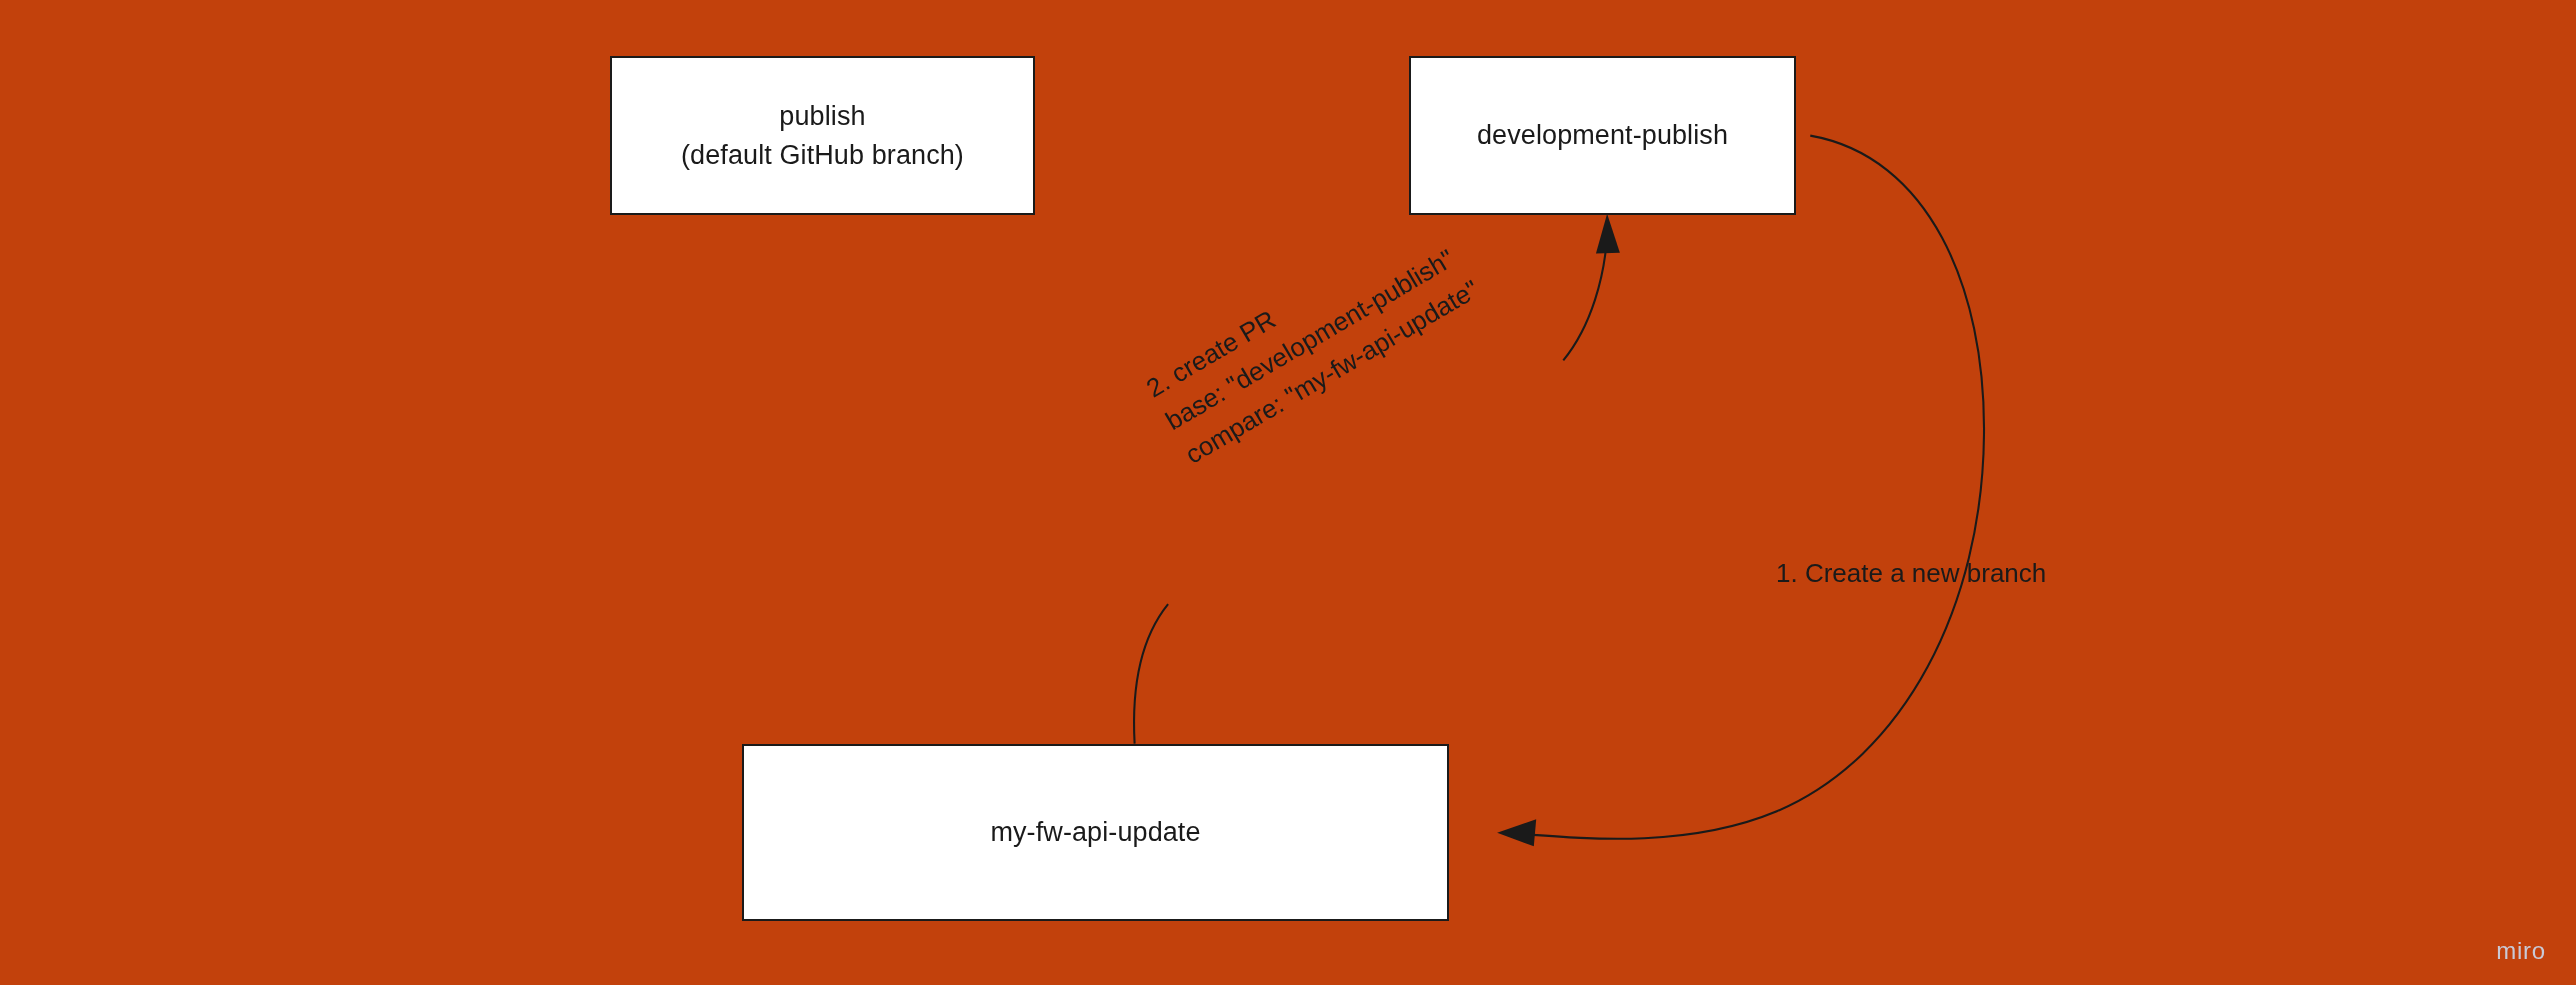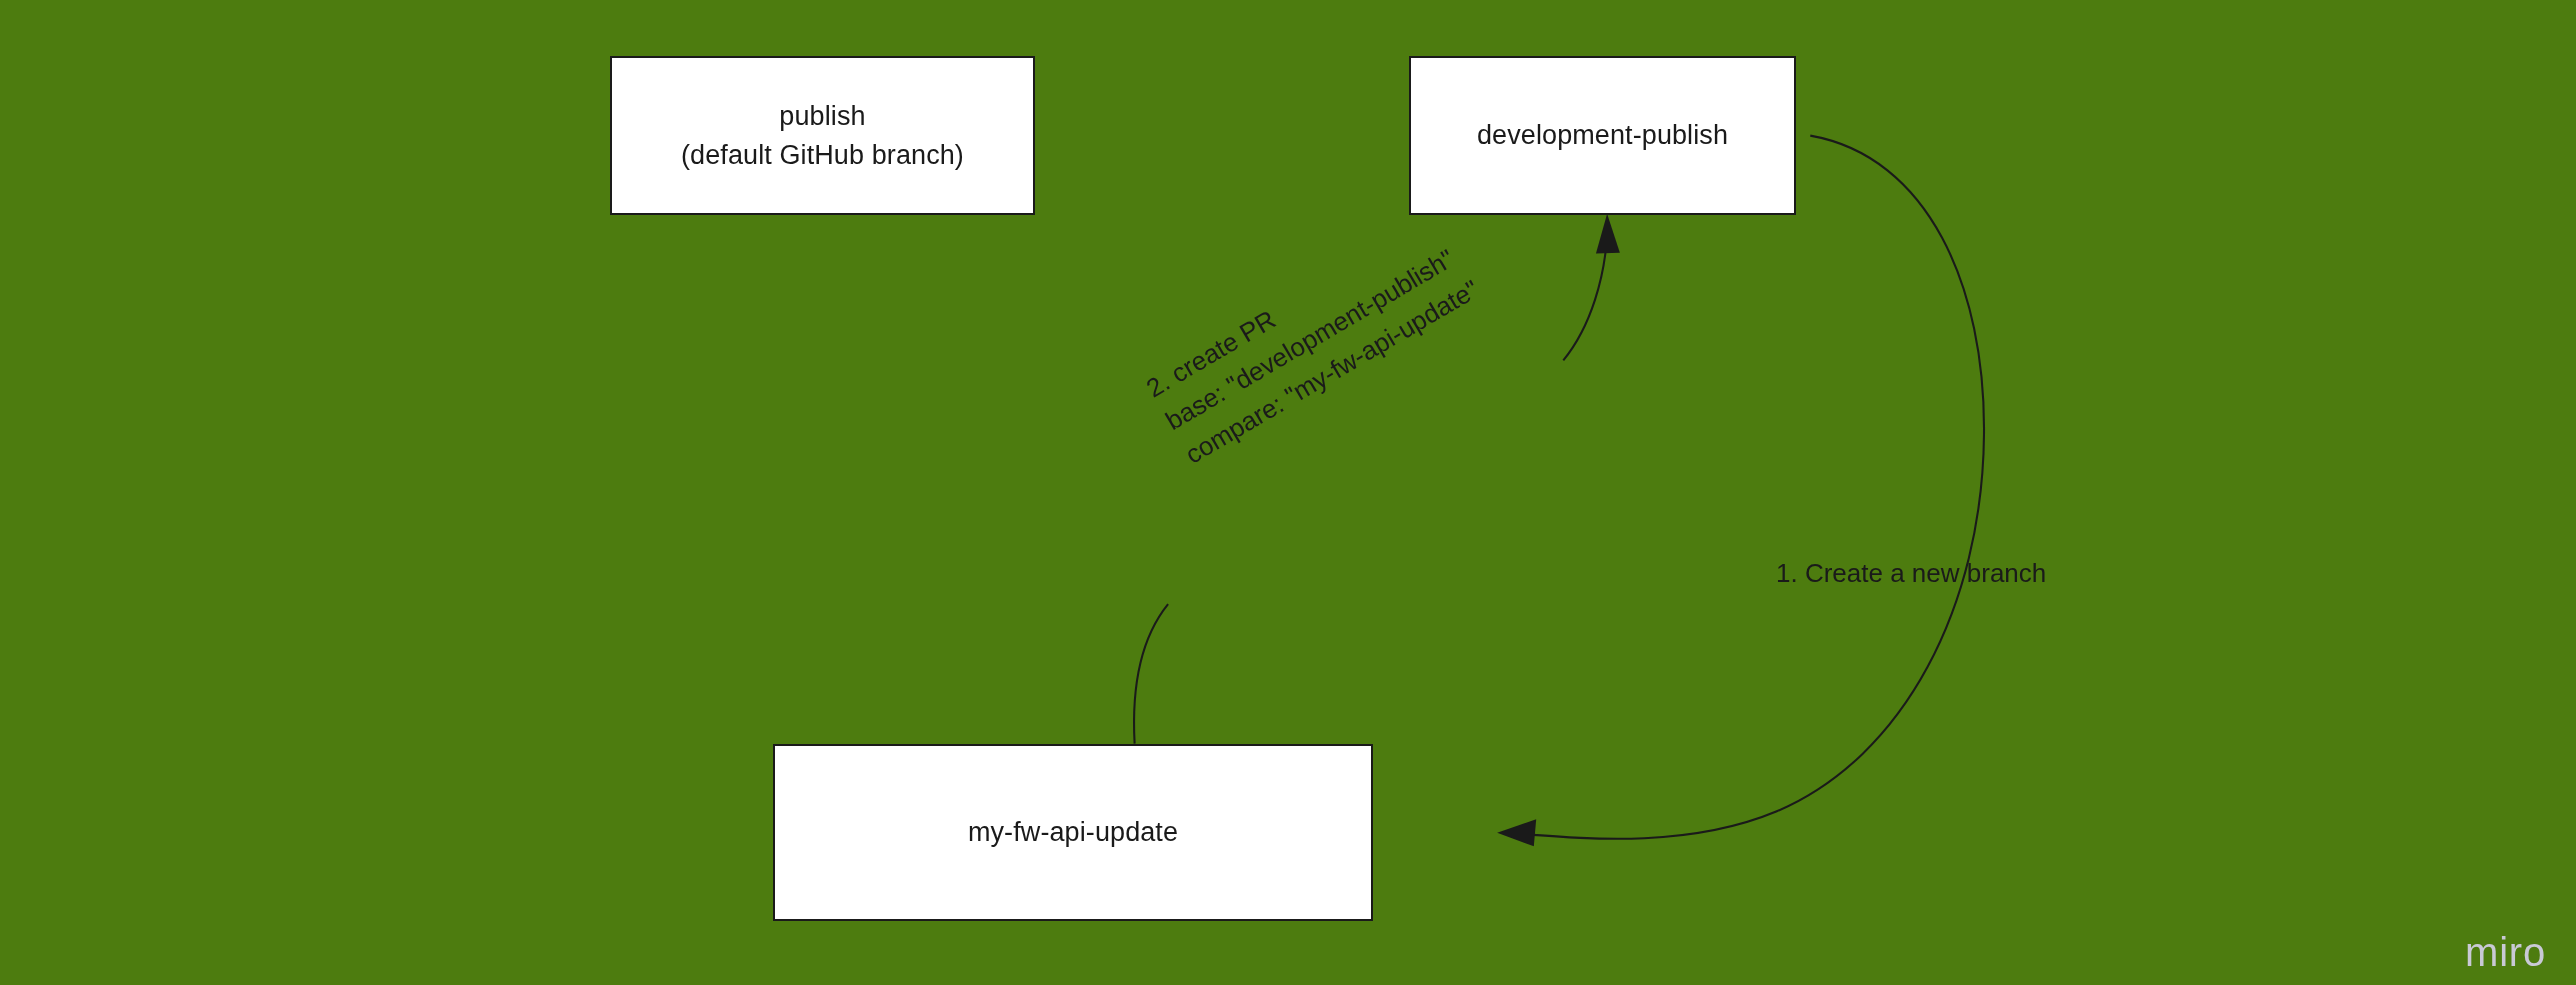--- a/index.html
+++ b/index.html
@@ -9,21 +9,21 @@
     background: #ffffff;
   }
   body {
     font-family: "Liberation Sans", sans-serif;
     color: #1a1a1a;
   }
   #canvas {
     position: relative;
     width: 2576px;
     height: 986px;
-    background: #4d7c0f;
+    background: #c2410c;
     overflow: hidden;
   }
 
   
   .node {
     position: absolute;
     box-sizing: border-box;
     background: #ffffff;
     border: 2.4px solid #1a1a1a;
     display: flex;
@@ -45,23 +45,23 @@
     width: 425px;
     height: 159px;
   }
   #node-development-publish {
     left: 1409px;
     top: 56px;
     width: 387px;
     height: 159px;
   }
   #node-my-fw-api-update {
-    left: 773px;
+    left: 742px;
     top: 744px;
-    width: 600px;
+    width: 707px;
     height: 177px;
   }
 
   
   #connectors {
     position: absolute;
     left: 0;
     top: 0;
     width: 2576px;
     height: 986px;
@@ -95,22 +95,22 @@
   }
   #label-create-branch {
     left: 1776px;
     top: 555px;
   }
 
   
   #miro-watermark {
     position: absolute;
     right: 30px;
-    bottom: 11px;
-    font-size: 40px;
+    bottom: 21px;
+    font-size: 24px;
     letter-spacing: 0.8px;
     color: #c9c9d6;
     user-select: none;
   }
 </style>
 </head>
 <body>
 
 <div id="canvas">
 

